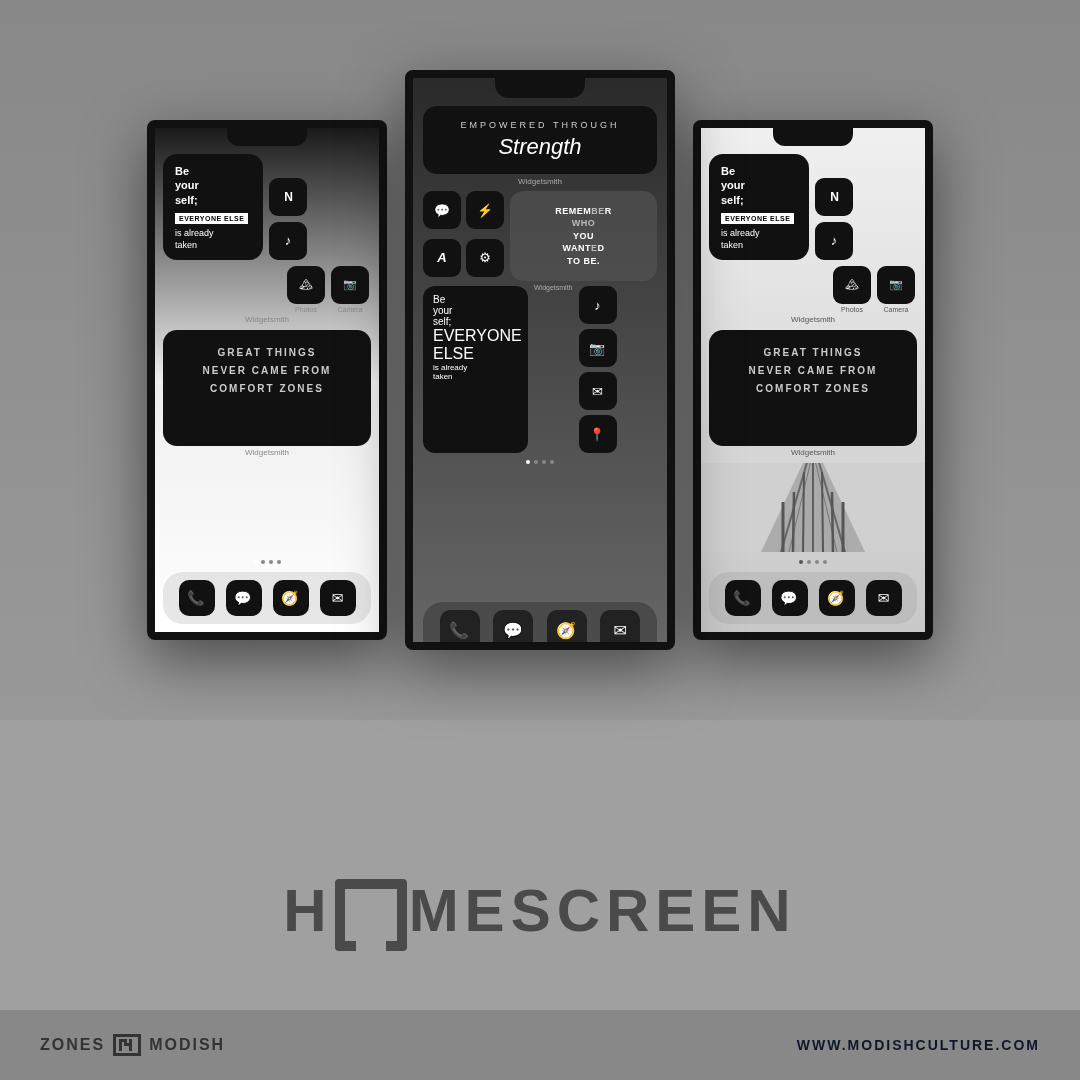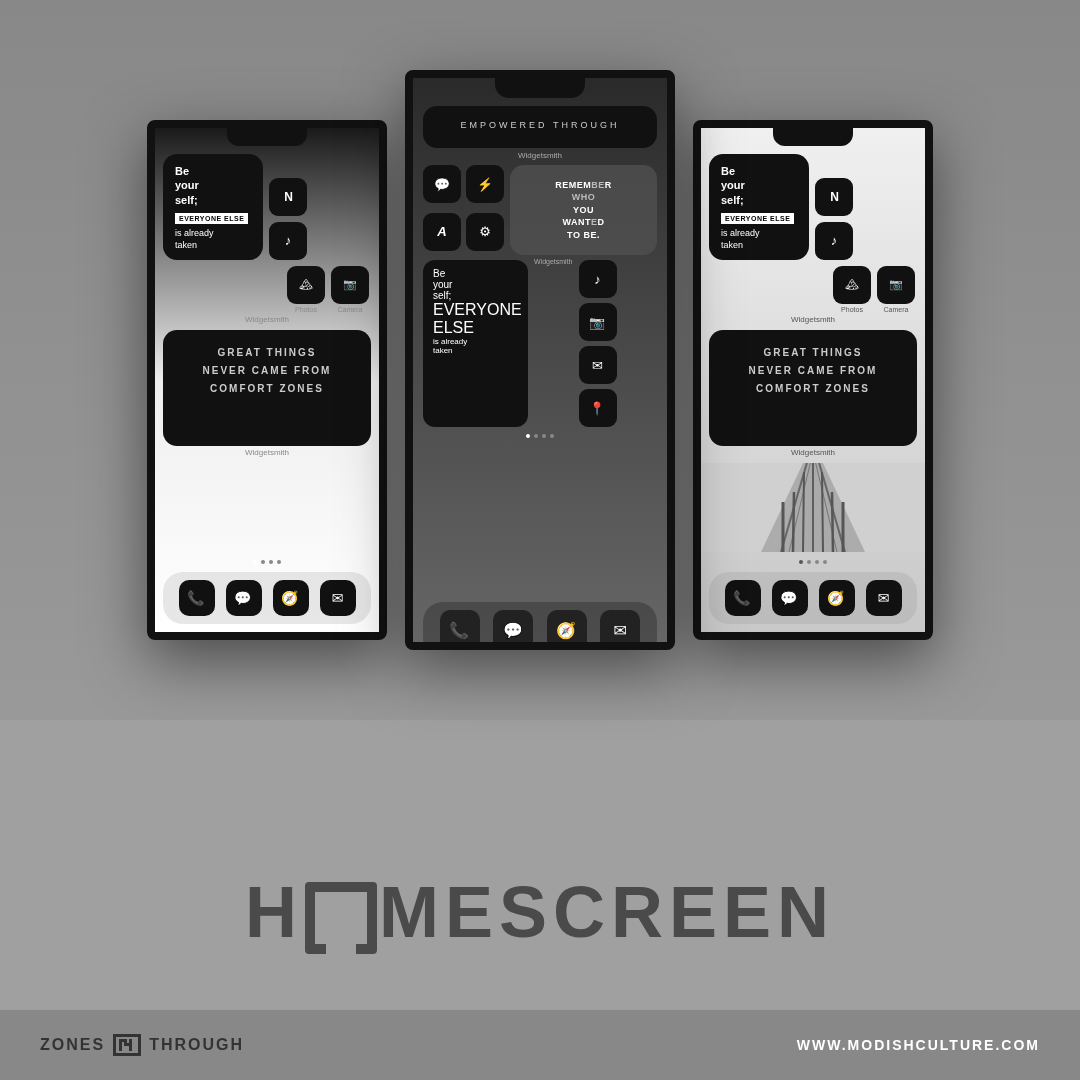--- a/index.html
+++ b/index.html
@@ -27,21 +27,21 @@
       height: 360px;
       background: #a0a0a0;
       display: flex;
       flex-direction: column;
       justify-content: center;
       align-items: center;
       gap: 0;
     }
 
     .homescreen-title {
-      font-size: 72px;
+      font-size: 60px;
       font-weight: 900;
       color: #4a4a4a;
       letter-spacing: 6px;
       font-family: 'Arial Black', Arial, sans-serif;
       line-height: 1;
       margin-top: 30px;
     }
 
     .homescreen-title .o-special {
       display: inline-block;
@@ -91,21 +91,21 @@
     .brand-logo .logo-icon {
       width: 28px;
       height: 22px;
       border: 3px solid #333;
       display: inline-flex;
       align-items: center;
       justify-content: center;
     }
 
     .website-url {
-      color: #ffffff;
+      color: #0f172a;
       font-size: 14px;
       letter-spacing: 2px;
       font-weight: 600;
     }
 
     
     .phone {
       position: relative;
       border-radius: 8px;
       border: 8px solid #111;
@@ -457,20 +457,21 @@
     </div>
   </div>
 
   <div class="phone phone-center">
     <div class="center-bg"></div>
     <div class="phone-notch-center" style="position:relative;z-index:3;"></div>
     <div class="center-content">
 
       <div class="widget-strength">
         <div class="emp-text">EMPOWERED THROUGH</div>
+        <div class="strength-script">Strength</div>
       </div>
       <div class="widget-label-dark">Widgetsmith</div>
 
       <div class="two-col">
 
         <div class="icon-grid-2x2">
           <div class="app-icon-sm" style="font-size:13px;">💬</div>
           <div class="app-icon-sm" style="font-size:13px;">⚡</div>
           <div class="app-icon-sm" style="font-size:13px; font-style:italic; font-weight:900;">A</div>
           <div class="app-icon-sm" style="font-size:13px;">⚙</div>
@@ -626,18 +627,18 @@
       <span>ZONES</span>
       <div class="logo-icon">
         <svg width="18" height="14" viewBox="0 0 18 14">
           <rect x="1" y="1" width="3" height="12" fill="#333"></rect>
           <rect x="1" y="1" width="8" height="3" fill="#333"></rect>
           <rect x="6" y="1" width="3" height="7" fill="#333"></rect>
           <rect x="6" y="5" width="8" height="3" fill="#333"></rect>
           <rect x="11" y="1" width="3" height="12" fill="#333"></rect>
         </svg>
       </div>
-      <span>THROUGH</span>
+      <span>MODISH</span>
     </div>
     <div class="website-url">WWW.MODISHCULTURE.COM</div>
   </div>
 
 </div>
 
 </body></html>

